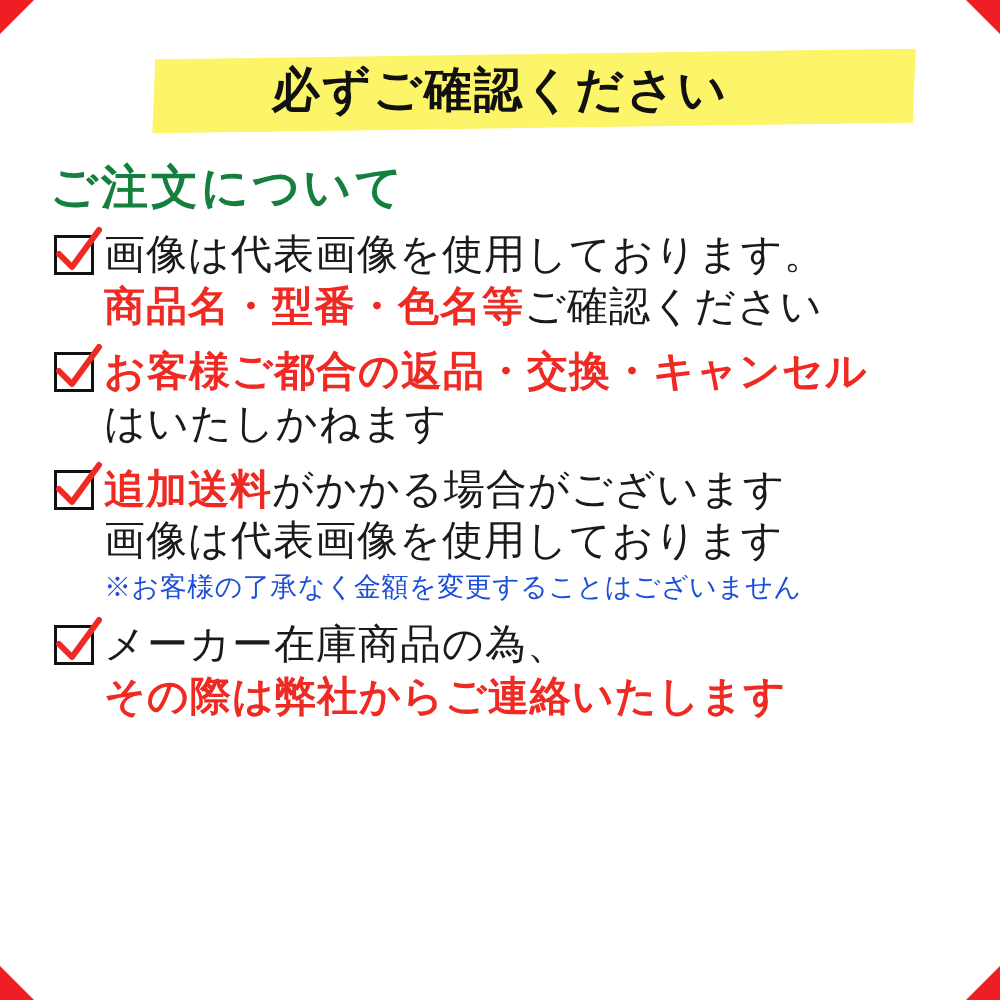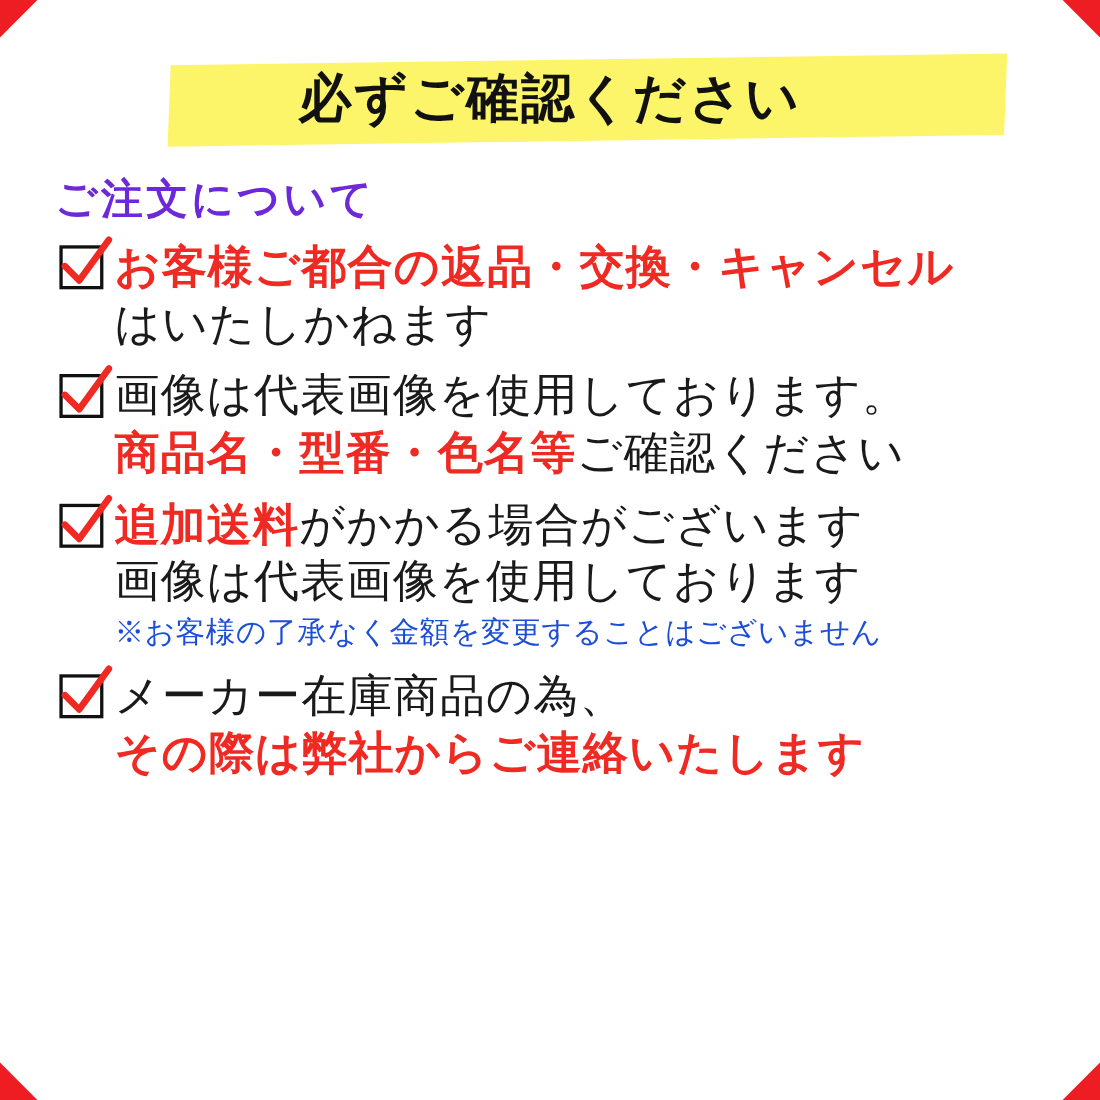--- a/index.html
+++ b/index.html
@@ -71,23 +71,23 @@
     font-size: 48px;
     font-weight: bold;
     letter-spacing: 2px;
     color: #111111;
     line-height: 104px;
     white-space: nowrap;
   }
 
   
   .section-head {
-    font-size: 38px;
-    font-weight: bold;
-    color: #6d28d9;
+    font-size: 47px;
+    font-weight: bold;
+    color: #15803d;
     letter-spacing: 3px;
     margin: 14px 0 6px 0;
     padding-left: 4px;
   }
   .section-head.second {
     margin-top: 30px;
   }
 
   
   .item {
@@ -155,34 +155,34 @@
 
   <div class="section-head">ご注文について</div>
 
   <div class="item">
     <span class="checkbox">
       <svg viewBox="0 0 52 52" aria-hidden="true">
           <path d="M8 28 L21 41 L48 4" fill="none" stroke="#ee2a23" stroke-width="6" stroke-linecap="round" stroke-linejoin="round"></path>
         </svg>
     </span>
     <span class="lines">
+      <div class="line">画像は代表画像を使用しております。</div>
+      <div class="line mixed"><span class="rd">商品名・型番・色名等</span><span>ご確認ください</span></div>
+    </span>
+  </div>
+
+  <div class="item">
+    <span class="checkbox">
+      <svg viewBox="0 0 52 52" aria-hidden="true">
+          <path d="M8 28 L21 41 L48 4" fill="none" stroke="#ee2a23" stroke-width="6" stroke-linecap="round" stroke-linejoin="round"></path>
+        </svg>
+    </span>
+    <span class="lines">
       <div class="line red">お客様ご都合の返品・交換・キャンセル</div>
       <div class="line">はいたしかねます</div>
-    </span>
-  </div>
-
-  <div class="item">
-    <span class="checkbox">
-      <svg viewBox="0 0 52 52" aria-hidden="true">
-          <path d="M8 28 L21 41 L48 4" fill="none" stroke="#ee2a23" stroke-width="6" stroke-linecap="round" stroke-linejoin="round"></path>
-        </svg>
-    </span>
-    <span class="lines">
-      <div class="line">画像は代表画像を使用しております。</div>
-      <div class="line mixed"><span class="rd">商品名・型番・色名等</span><span>ご確認ください</span></div>
     </span>
   </div>
 
   <div class="item">
     <span class="checkbox">
       <svg viewBox="0 0 52 52" aria-hidden="true">
           <path d="M8 28 L21 41 L48 4" fill="none" stroke="#ee2a23" stroke-width="6" stroke-linecap="round" stroke-linejoin="round"></path>
         </svg>
     </span>
     <span class="lines">

